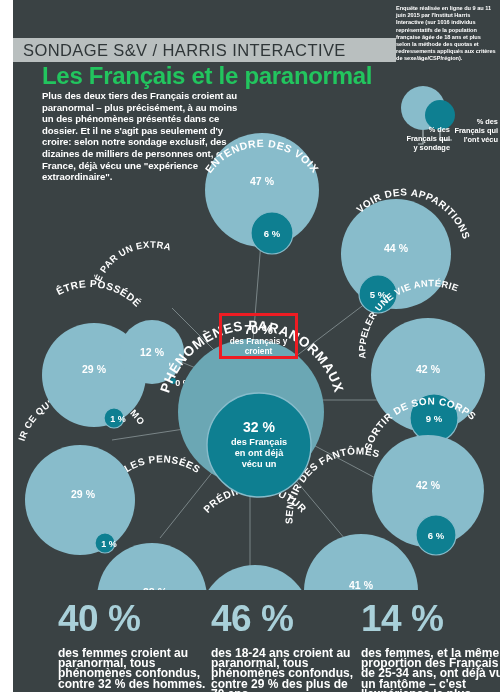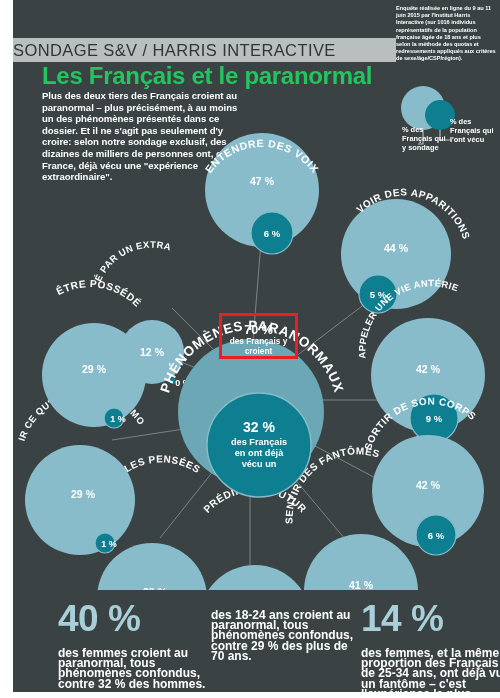--- a/index.html
+++ b/index.html
@@ -16,21 +16,21 @@
   .gutter{position:absolute;left:0;top:0;width:13px;height:698px;background:#ffffff;z-index:30;}
   .gutter-b{position:absolute;left:0;bottom:0;width:500px;height:6px;background:#ffffff;z-index:30;}
 
   
   .kicker{
     position:absolute;left:13px;top:38px;width:383px;height:24px;
     background:#b9bfbf;
     display:flex;align-items:center;
   }
   .kicker span{
-    font-size:16.5px;letter-spacing:.4px;color:#2f3638;
+    font-size:16.5px;letter-spacing:.4px;color:#2f3638;padding-left:10px;
     font-weight:400;white-space:nowrap;
   }
   .headline{
     position:absolute;left:42px;top:62px;width:420px;
     font-size:24px;font-weight:bold;color:#22c55e;letter-spacing:-.3px;
     white-space:nowrap;
   }
   .intro{
     position:absolute;left:42px;top:90px;width:200px;
     font-size:9.6px;line-height:11.6px;color:#ffffff;font-weight:bold;
@@ -41,21 +41,21 @@
   .method{
     position:absolute;left:396px;top:5px;width:100px;
     font-size:5.6px;line-height:7.2px;color:#ffffff;font-weight:bold;
     letter-spacing:-.02px;
   }
 
   
   .legend{position:absolute;left:388px;top:78px;width:112px;height:80px;}
   .legend svg{position:absolute;left:0;top:0;}
   .legend-lbl{
-    position:absolute;font-size:7.4px;line-height:9px;color:#ffffff;font-weight:bold;
+    position:absolute;font-size:7.4px;line-height:9px;color:#ffffff;font-weight:bold;text-align:right;
   }
   .legend-lbl.l1{left:14px;top:47px;width:48px;}
   .legend-lbl.l2{left:62px;top:39px;width:48px;}
 
   
   .diagram{position:absolute;left:0;top:130px;width:500px;height:460px;}
   .diagram svg{position:absolute;left:0;top:0;}
 
   
   .redbox{
@@ -259,20 +259,21 @@
     <div class="big">70 %</div>
     <div class="sm">des Français y croient</div>
   </div>
 
   <div class="stats">
     <div class="stat s1">
       <div class="num">40 %</div>
       <div class="txt">des femmes croient au paranormal, tous phénomènes confondus, contre 32 % des hommes.</div>
     </div>
     <div class="stat s2">
+      <div class="num">46 %</div>
       <div class="txt">des 18-24 ans croient au paranormal, tous phénomènes confondus, contre 29 % des plus de 70 ans.</div>
     </div>
     <div class="stat s3">
       <div class="num">14 %</div>
       <div class="txt">des femmes, et la même proportion des Français de 25-34 ans, ont déjà vu un fantôme – c'est l'expérience la plus souvent vécue.</div>
     </div>
   </div>
 
 </div>
 

